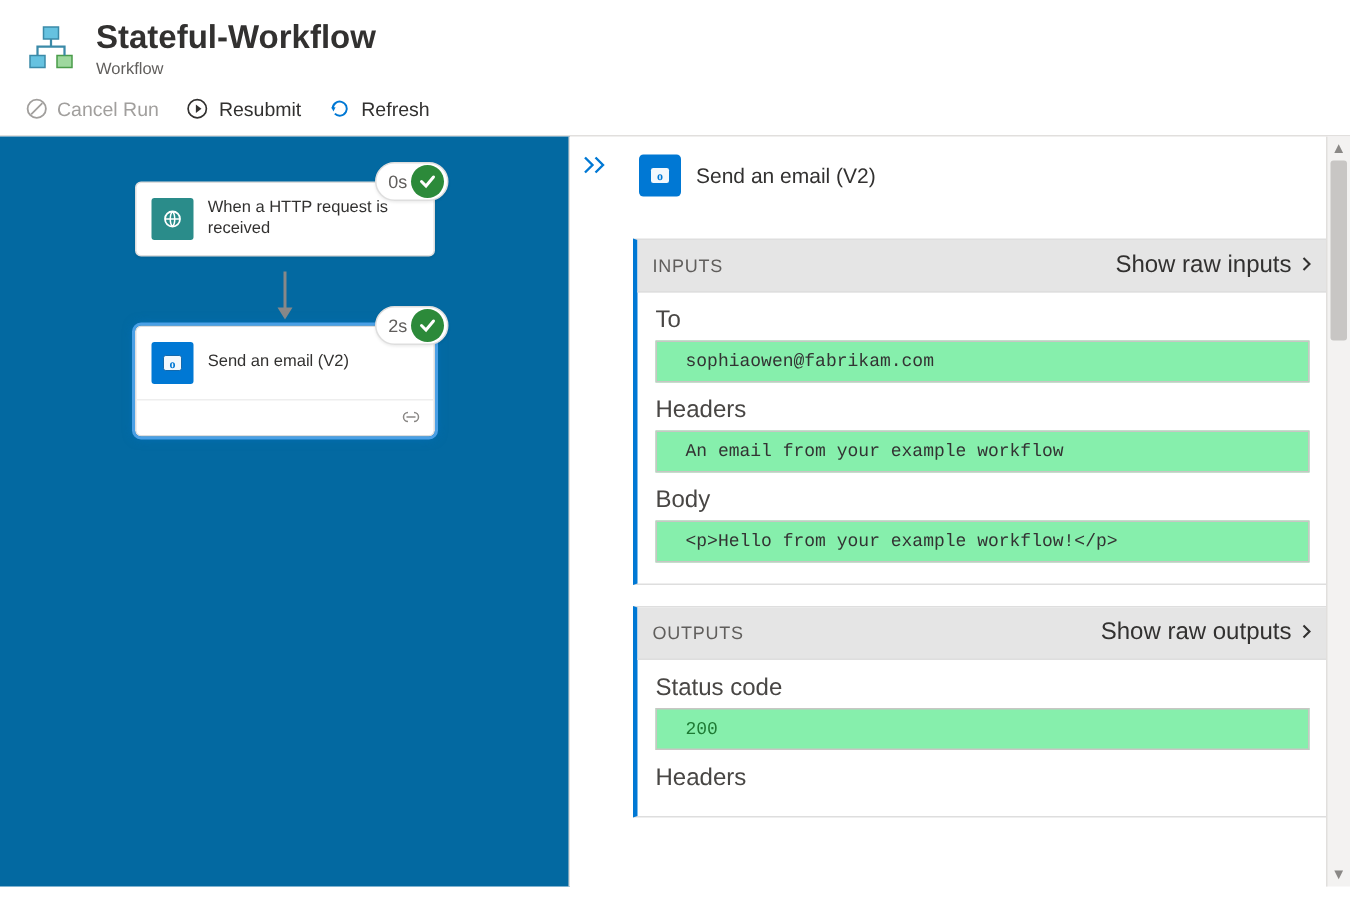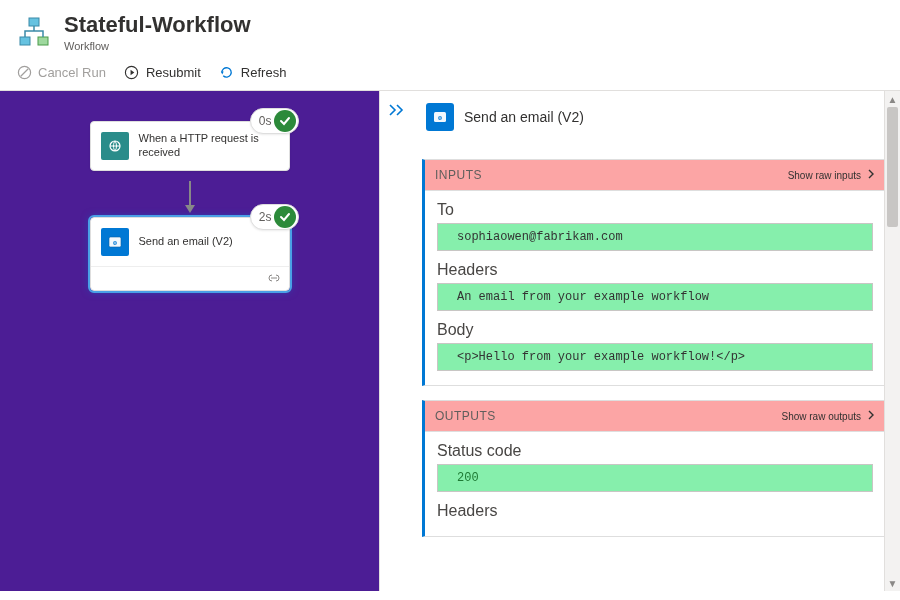--- a/index.html
+++ b/index.html
@@ -38,21 +38,21 @@
   }
   .actionbar .action.disabled { color:#a19f9d; cursor:default;}
   .actionbar .action .icon { width:16px;height:16px; display:inline-flex;align-items:center;justify-content:center;}
   
   .main {
     display:flex;
     height: calc(600px - 100px);
   }
   .canvas {
     width: 380px;
-    background:#4c1d95;
+    background:#0369a1;
     border-right:1px solid #e1dfdd;
     position:relative;
     padding-top: 30px;
   }
   .panel { flex:1; display:flex; position:relative; }
   .panel-body { flex:1; padding: 8px 14px 8px 8px; overflow:hidden; }
   
   .node {
     position:relative;
     width: 200px;
@@ -124,27 +124,27 @@
   .tab.more { letter-spacing:2px; }
   .section {
     margin-top:14px;
     border:1px solid #dedede;
     border-left:3px solid #0078d4;
     background:#fff;
   }
   .section-head {
     display:flex;align-items:center;justify-content:space-between;
     padding: 8px 10px;
-    background:#fca5a5;
+    background:#e5e5e5;
     border-bottom:1px solid #dedede;
     font-size:12px;
   }
   .section-head .left { color:#605e5c; letter-spacing:0.5px; }
   .section-head .right {
-    display:flex;align-items:center;gap:6px;color:#323130;cursor:pointer;font-size:10px;
+    display:flex;align-items:center;gap:6px;color:#323130;cursor:pointer;font-size:16px;
   }
   .section-body { padding: 10px 12px 12px 12px; }
   .field { margin-bottom:10px; }
   .field .label { font-size:16px; color:#484644; margin-bottom:4px; }
   .field .value {
     width:100%; border:1px solid #c8c6c4; background:#86efac;
     padding:6px 19px;
     font-family: Consolas, "Courier New", monospace;
     font-size:12px; color:#333;
   }

